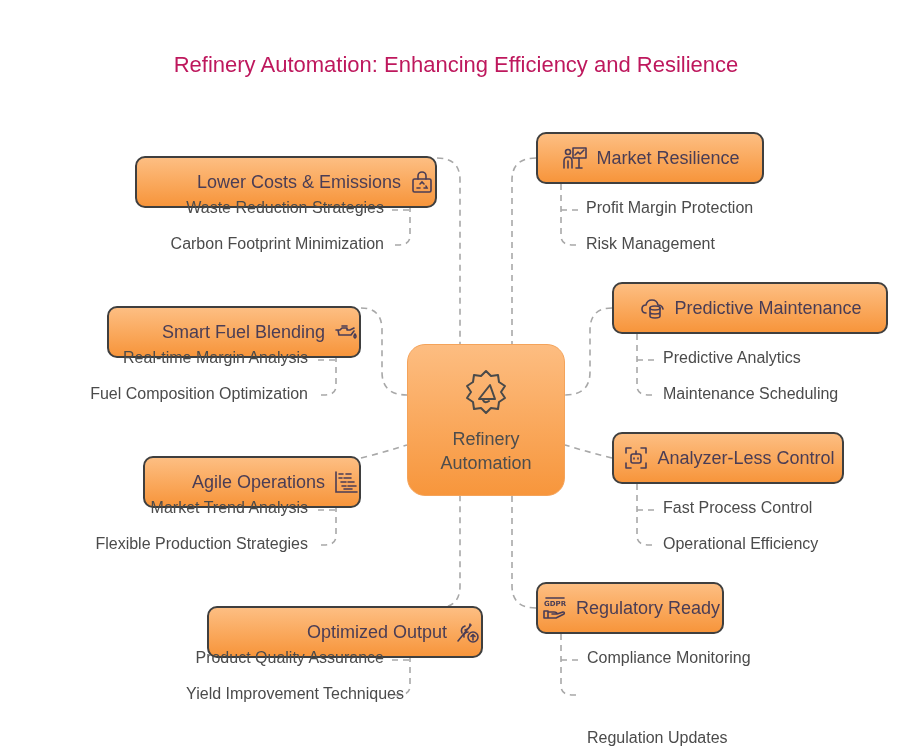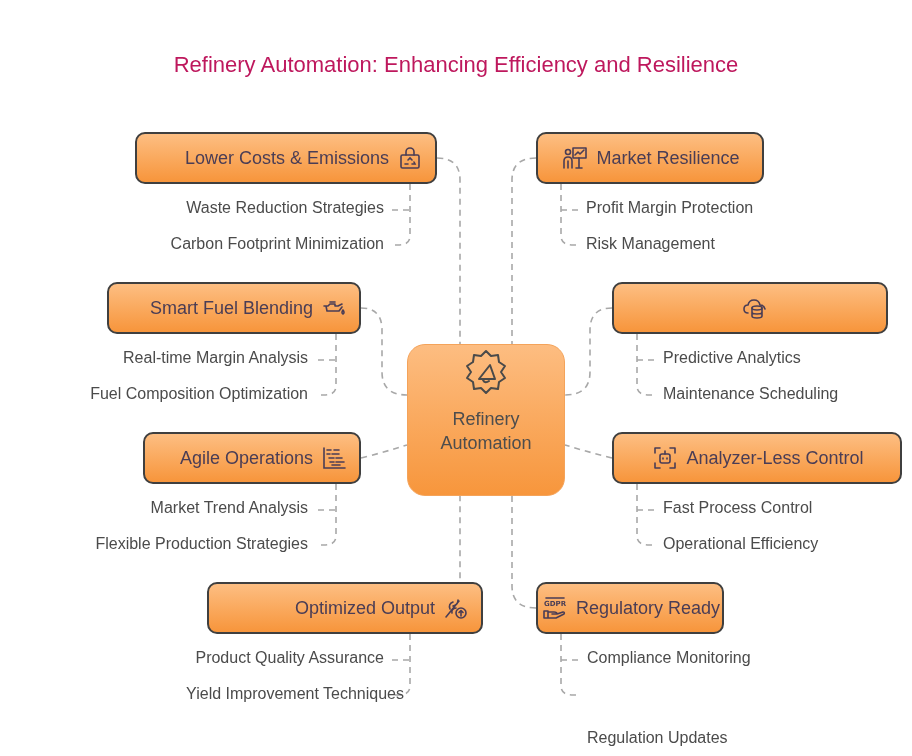--- a/index.html
+++ b/index.html
@@ -6,29 +6,29 @@
   body { width: 912px; height: 756px; position: relative; overflow: hidden;
          font-family: "Liberation Sans", "DejaVu Sans", sans-serif; }
   #title { position: absolute; left: 0; width: 912px; top: 52px; text-align: center;
            font-size: 22px; color: #be185d; }
   svg#lines { position: absolute; left: 0; top: 0; width: 912px; height: 756px; }
   .node { position: absolute; height: 52px; box-sizing: border-box;
           border: 2px solid #3f3f3f; border-radius: 10px;
           background: linear-gradient(180deg, #fdbe82 0%, #f7953b 100%);
           display: flex; align-items: center; color: #4a3d55; font-size: 18px;
           white-space: nowrap; }
-  .node.left { justify-content: flex-end; padding-right: 12px; }
+  .node.left { justify-content: flex-end; padding-right: 0; margin-top: 24px; }
   .node.right { justify-content: center; padding-left: 10px; }
   .node .label { margin: 0 8px; }
   .node .icon { width: 26px; height: 26px; display: inline-flex; align-items: center; justify-content: center; }
   .node .icon svg { width: 26px; height: 26px; }
   .center { position: absolute; left: 407px; top: 344px; width: 158px; height: 152px; box-sizing: border-box;
             border-radius: 18px; border: 1.5px solid #f4a35a;
             background: linear-gradient(180deg, #fdbd81 0%, #f7963c 100%);
-            display: flex; flex-direction: column; align-items: center; color: #4d4d4d;
+            display: flex; flex-direction: column; align-items: center; justify-content: center; color: #4d4d4d;
             font-size: 18px; line-height: 24px; text-align: center; }
   .center .cicon svg { width: 56px; height: 56px; }
   .sub { position: absolute; font-size: 16px; color: #4b4b4b; white-space: nowrap; }
   .sub.l { text-align: right; }
 </style>
 </head>
 <body>
 
 <div id="title">Refinery Automation: Enhancing Efficiency and Resilience</div>
 
@@ -135,25 +135,26 @@
 <div class="sub" style="left:586px; top:235px;">Risk Management</div>
 
 <div class="node right" style="left:612px; top:282px; width:276px;">
   <span class="icon">
     <svg viewBox="0 0 26 26" fill="none" stroke="#4a3d55" stroke-width="1.6" stroke-linecap="round" stroke-linejoin="round">
       <path d="M6 18 q-4 0 -4 -4 q0 -4 4 -4 q1 -5 6 -5 q5 0 6 5 q4 0 5 4"></path>
       <ellipse cx="15" cy="13" rx="5" ry="2"></ellipse>
       <path d="M10 13 v8 q0 2 5 2 q5 0 5 -2 v-8 M10 17 q0 2 5 2 q5 0 5 -2"></path>
     </svg>
   </span>
+  <span class="label">Predictive Maintenance</span>
 </div>
 <div class="sub" style="left:663px; top:349px;">Predictive Analytics</div>
 <div class="sub" style="left:663px; top:385px;">Maintenance Scheduling</div>
 
-<div class="node right" style="left:612px; top:432px; width:290px;">
+<div class="node right" style="left:612px; top:432px; width:232px;">
   <span class="icon">
     <svg viewBox="0 0 26 26" fill="none" stroke="#4a3d55" stroke-width="1.6" stroke-linecap="round" stroke-linejoin="round">
       <path d="M3 8 V3 H8 M18 3 H23 V8 M23 18 V23 H18 M8 23 H3 V18"></path>
       <rect x="8" y="9" width="10" height="9" rx="2"></rect>
       <path d="M13 9 V6 M11 13 v1 M15 13 v1"></path>
     </svg>
   </span>
   <span class="label">Analyzer-Less Control</span>
 </div>
 <div class="sub" style="left:663px; top:499px;">Fast Process Control</div>

